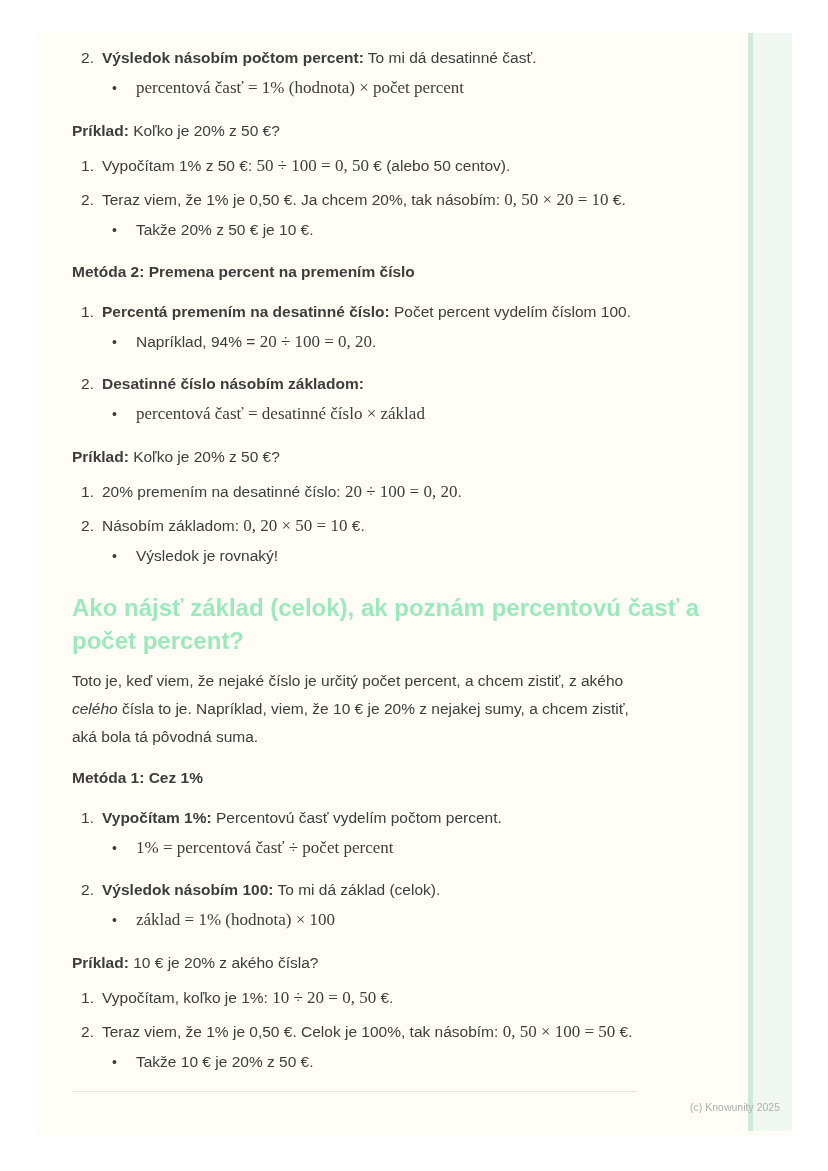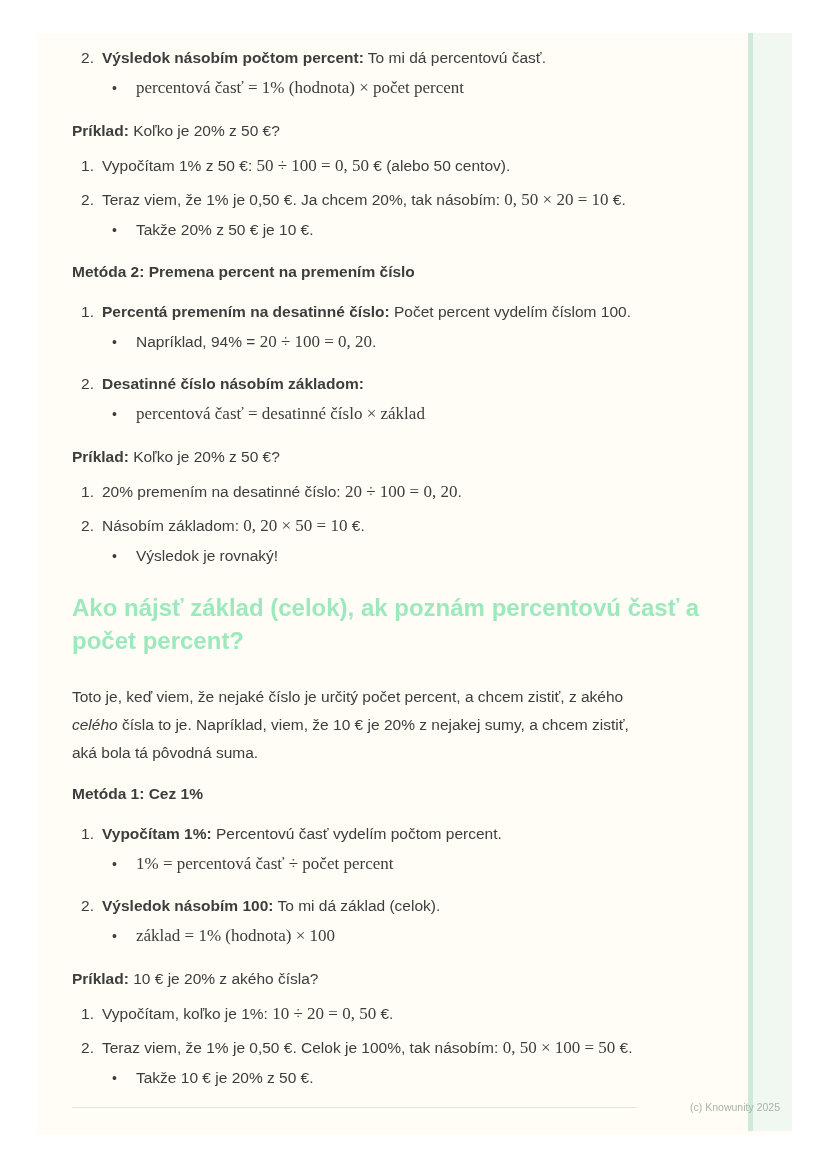--- a/index.html
+++ b/index.html
@@ -16,35 +16,35 @@
   .content strong{font-weight:bold;}
   .math{font-family:Liberation Serif, serif;font-size:17px;}
   .li-num{display:flex;margin:4px 0 8px;}
   .li-num .num{width:22px;text-align:right;margin-right:8px;flex:none;}
   .li-num .txt{flex:1;}
   .li-bullet{display:flex;margin:-4px 0 16px;padding-left:40px;}
   .li-bullet .dot{width:10px;margin-right:14px;flex:none;font-size:14px;}
   .li-bullet .txt{flex:1;}
   .para{margin:8px 0;line-height:28px;}
   .h4{margin:14px 0;font-weight:bold;}
-  .h2{margin:22px 0 26px;font-size:24px;line-height:33px;font-weight:bold;color:var(--heading);}
+  .h2{margin:22px 0 10px;font-size:24px;line-height:33px;font-weight:bold;color:var(--heading);}
   .h2 .txt em, .para em{font-style:italic;}
   .divider{margin-top:8px;width:565px;border-top:1px solid var(--divider);height:0;}
   .footer{position:absolute;right:12px;bottom:22px;font-size:10.5px;color:var(--footer);}
 </style>
 </head>
 <body>
 
 <div class="sheet">
   <div class="accent-line"></div>
   <div class="accent-strip"></div>
   <div class="content">
       <div class="li-num">
         <span class="num">2.</span>
-        <span class="txt"><strong>Výsledok násobím počtom percent:</strong><span> To mi dá percentovú časť.</span></span>
+        <span class="txt"><strong>Výsledok násobím počtom percent:</strong><span> To mi dá desatinné časť.</span></span>
       </div>
       <div class="li-bullet">
         <span class="dot">•</span>
         <span class="txt"><span class="math">percentová časť = 1% (hodnota) × počet percent</span></span>
       </div>
       <div class="para"><span class="txt"><strong>Príklad:</strong><span> Koľko je 20% z 50 €?</span></span></div>
       <div class="li-num">
         <span class="num">1.</span>
         <span class="txt"><span>Vypočítam 1% z 50 €: </span><span class="math">50 ÷ 100 = 0, 50</span><span> € (alebo 50 centov).</span></span>
       </div>

